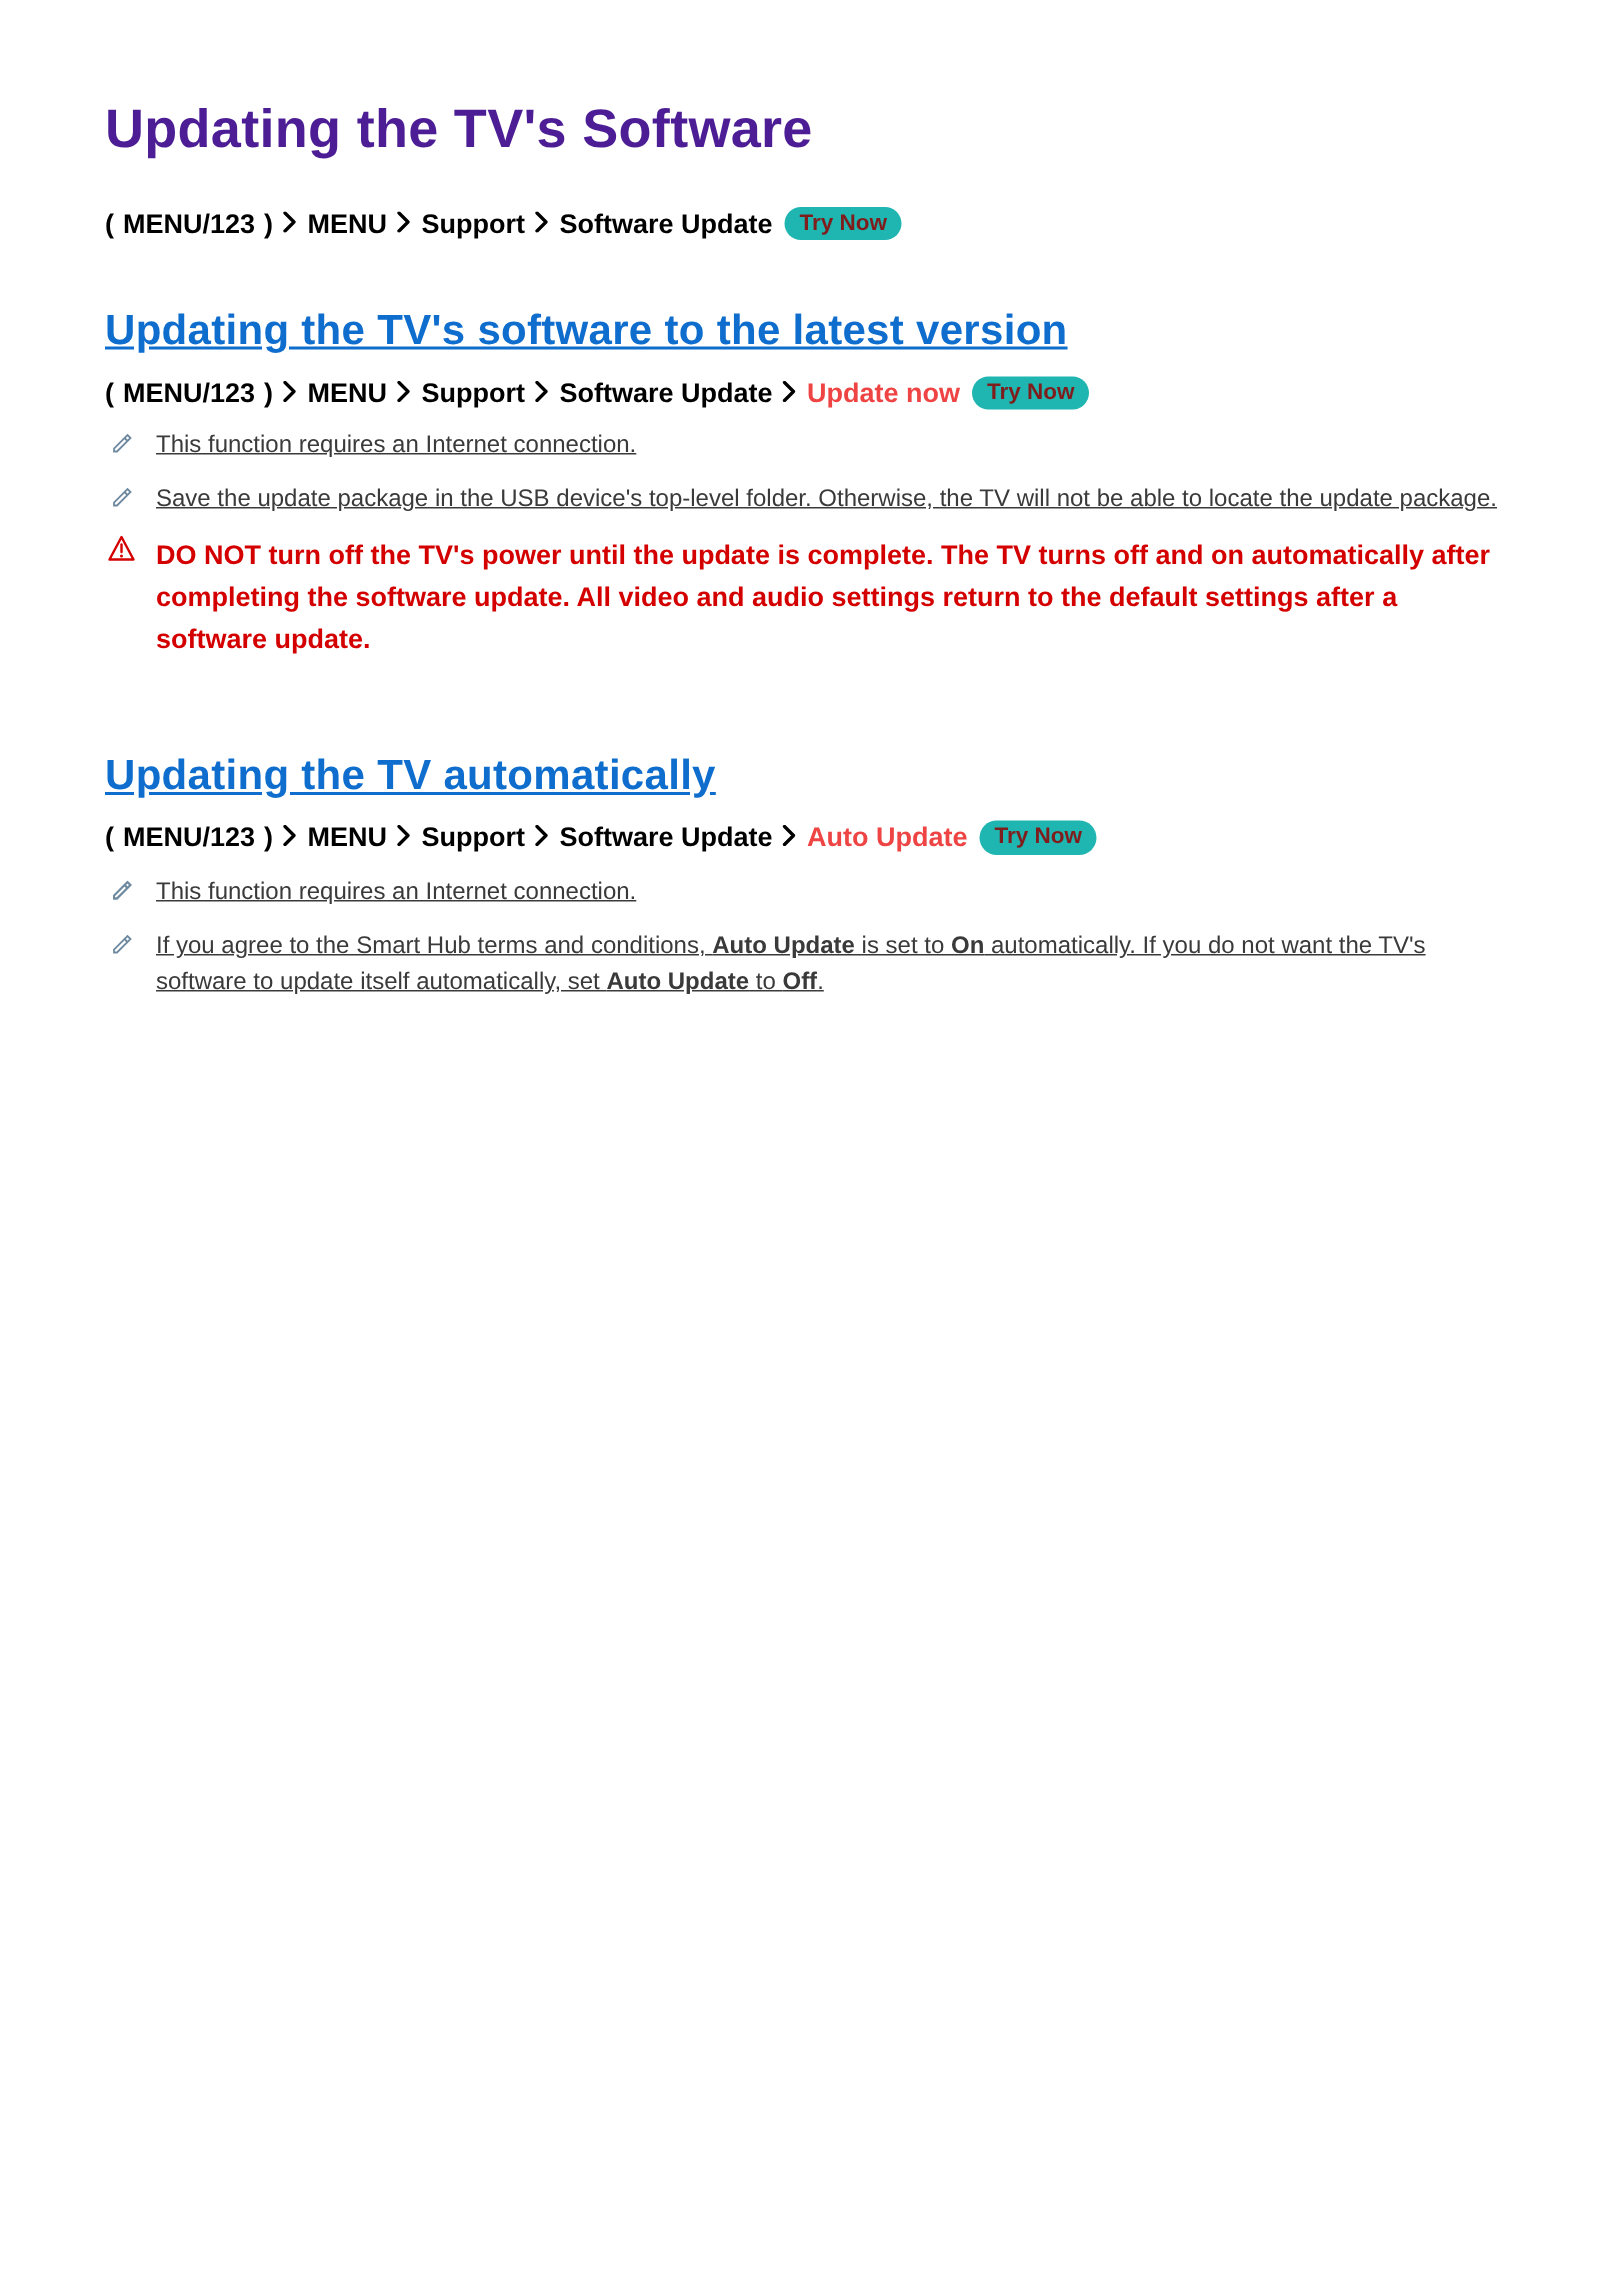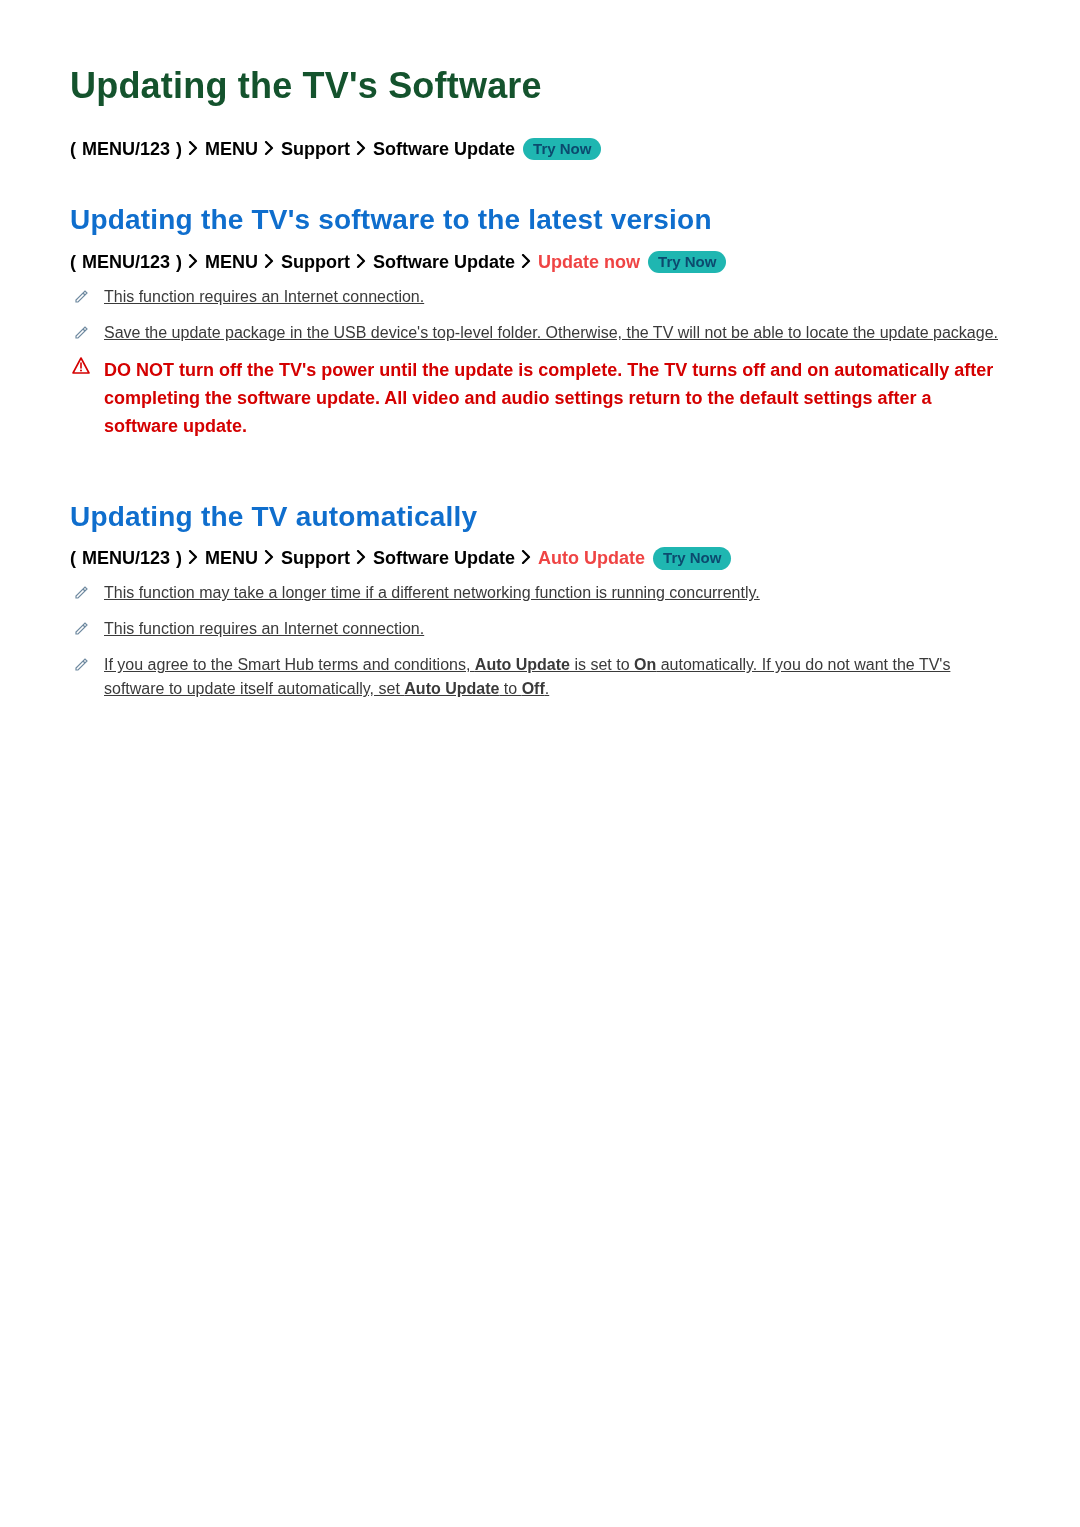--- a/index.html
+++ b/index.html
@@ -9,32 +9,33 @@
     width: 1080px;
   }
   .page {
     box-sizing: border-box;
     padding: 60px 70px 60px 70px;
     font-family: Arial, "Helvetica Neue", Helvetica, sans-serif;
     color: #000;
     line-height: 1.45;
   }
   h1.title {
-    color: #14532d;
+    color: #4c1d95;
     font-size: 36px;
     font-weight: 700;
     margin: 0 0 24px 0;
     letter-spacing: 0.2px;
   }
   h2.subtitle {
     color: #0f6ecd;
     font-size: 28px;
     font-weight: 700;
     margin: 0 0 8px 0;
     letter-spacing: 0.2px;
+    text-decoration: underline;
   }
   .section { margin-bottom: 56px; }
   .section.tight { margin-bottom: 38px; }
   .breadcrumb {
     font-size: 18px;
     color: #000;
     display: flex;
     flex-wrap: wrap;
     align-items: center;
     gap: 6px;
@@ -42,21 +43,21 @@
   }
   .breadcrumb .bold { font-weight: 700; }
   .breadcrumb .link { color: #ef4444; font-weight: 700; }
   .chev {
     display: inline-block;
     vertical-align: middle;
   }
   .try-now {
     display: inline-block;
     background: #1fb6b1;
-    color: #0c4a6e;
+    color: #7f1d1d;
     font-size: 15px;
     font-weight: 600;
     border-radius: 14px;
     padding: 3px 10px 3px 10px;
     line-height: 1.1;
     margin-left: 2px;
   }
   p.body {
     font-size: 18px;
     margin: 0 0 14px 0;
@@ -210,21 +211,20 @@
             <use href="#chev-glyph"></use>
           </svg></span>
       <span class="link">Auto Update</span>
       <span class="try-now">Try Now</span>
     </div>
     <ul class="notes">
       <li>
         <span class="note-icon"><svg width="15" height="15">
               <use href="#pencil-glyph"></use>
             </svg></span>
-        <span>This function may take a longer time if a different networking function is running concurrently.</span>
       </li>
       <li>
         <span class="note-icon"><svg width="15" height="15">
               <use href="#pencil-glyph"></use>
             </svg></span>
         <span>This function requires an Internet connection.</span>
       </li>
       <li>
         <span class="note-icon"><svg width="15" height="15">
               <use href="#pencil-glyph"></use>

